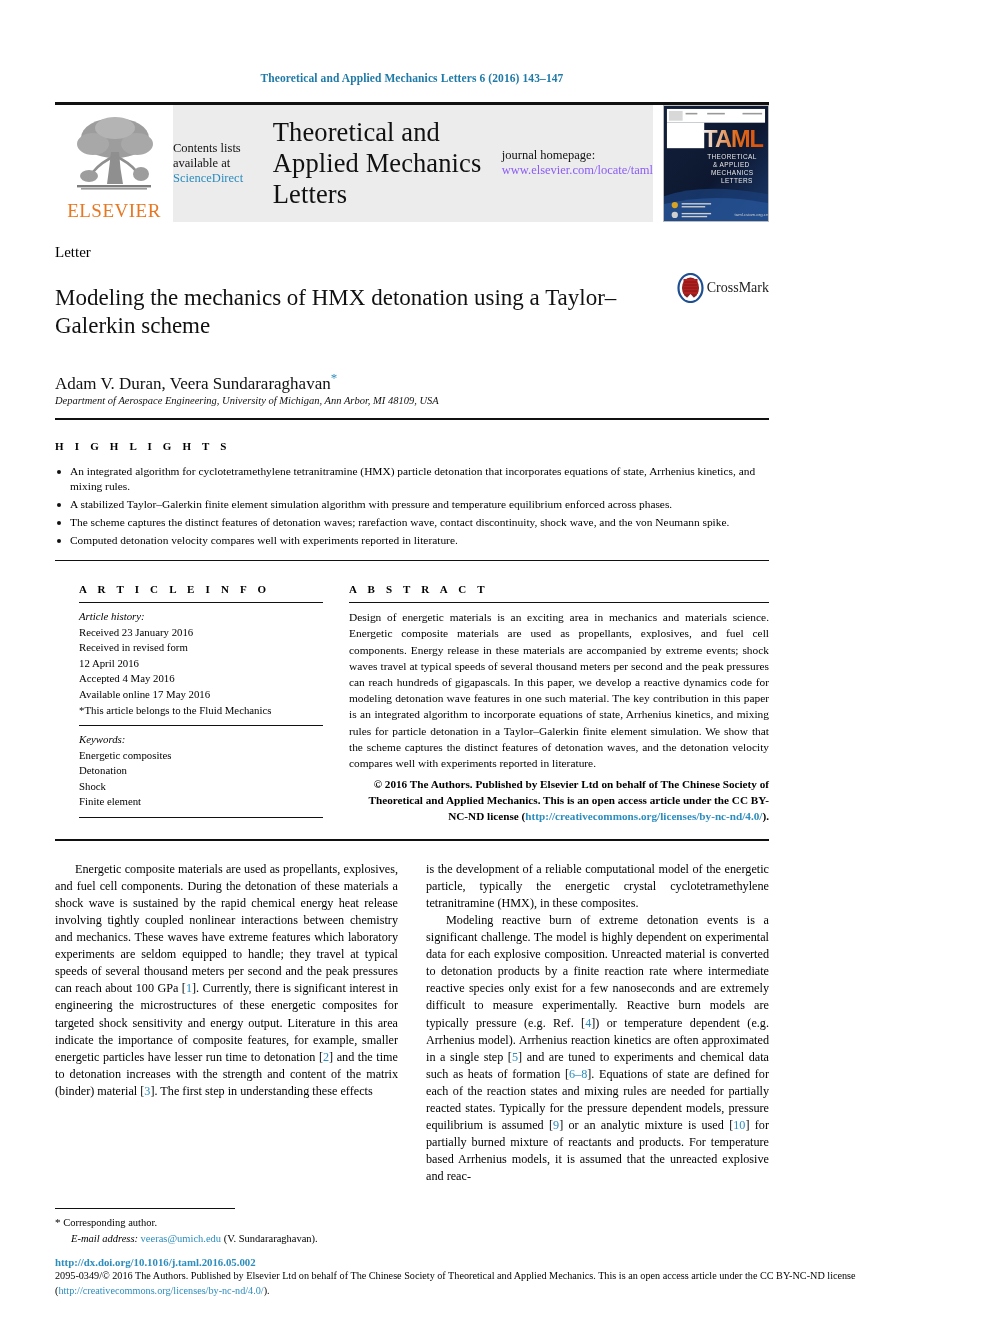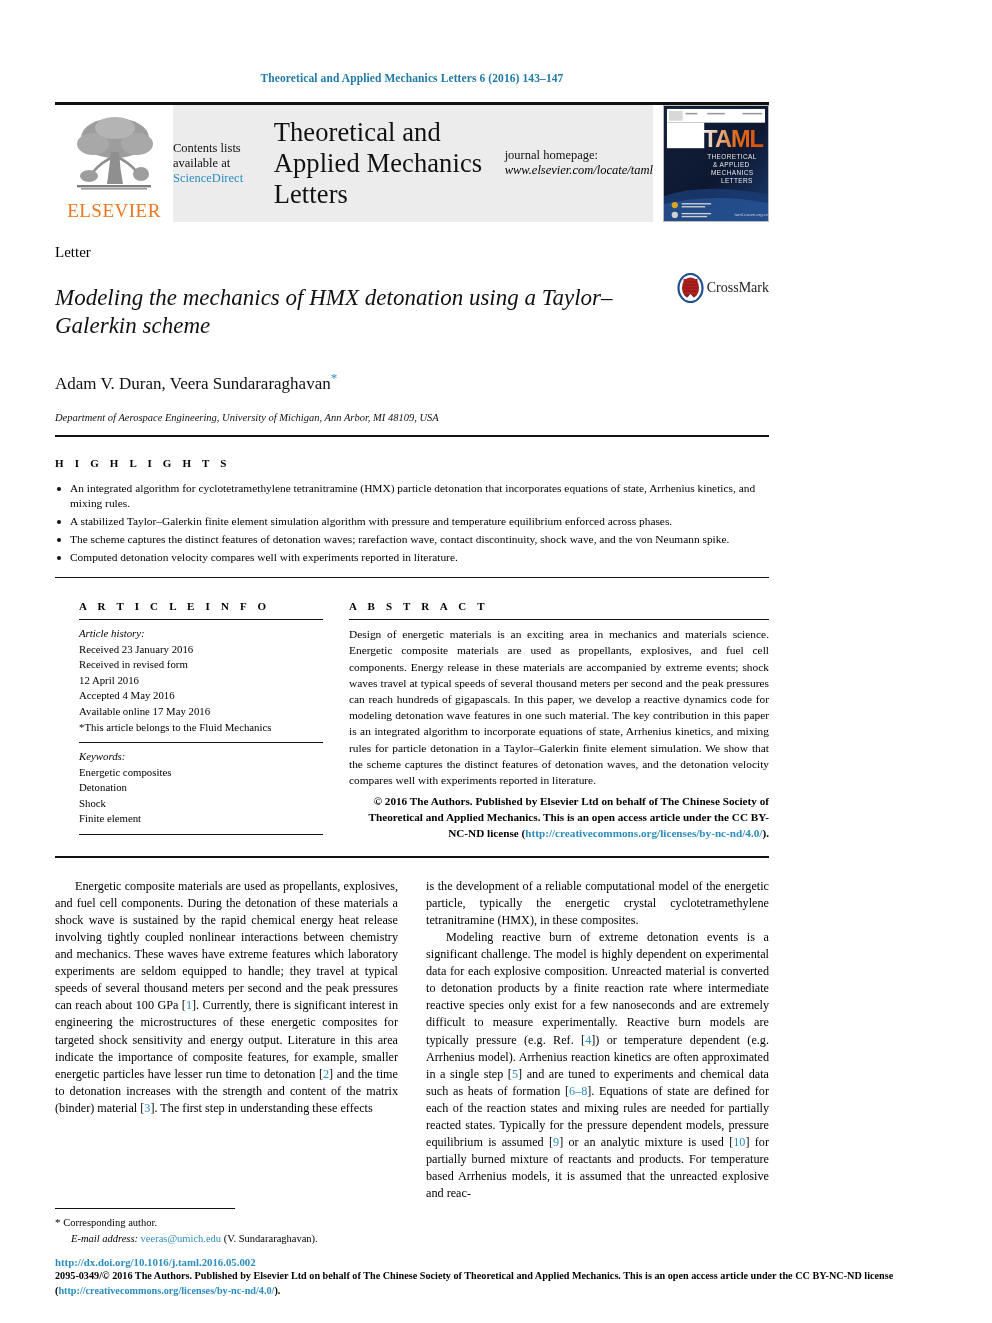--- a/index.html
+++ b/index.html
@@ -59,21 +59,21 @@
   }
   .contents-line { font-size: 12.5px; color: #111; }
   .contents-line .sd { color: #2b8cbe; }
   .journal-title {
     font-size: 26.5px;
     color: #111;
     font-family: "Liberation Serif", serif;
     letter-spacing: .1px;
   }
   .homepage-line { font-size: 12.5px; color: #111; }
-  .homepage-line .url { color: #000000; font-style: italic; }
+  .homepage-line .url { color: #8b5cf6; }
   .cover-thumb {
     width: 106px; flex: 0 0 106px;
     margin-left: 10px;
     border: 1px solid #bbb;
     position: relative;
     overflow: hidden;
     background: #5eead4;
   }
   .cover-inner { position:absolute; inset:0; }
   .articletype {
@@ -82,37 +82,36 @@
     font-weight: 400;
   }
   .title-row { display: flex; align-items: flex-start; margin-top: 8px; }
   .paper-title {
     flex: 1 1 auto;
     font-size: 23px;
     line-height: 1.22;
     font-weight: 400;
     color: #111;
     padding-right: 14px;
-    font-style: italic;
   }
   .crossmark {
     flex: 0 0 76px;
     display: flex; align-items: center;
     gap: 3px;
     margin-top: 4px;
   }
   .crossmark-label { font-size: 14px; color: #222; font-family:"Liberation Serif",serif;}
   .authors {
     margin-top: 14px;
     font-size: 17px;
     color: #111;
   }
   .authors .star { color: #2b8cbe; font-size: 13px; vertical-align: super; }
   .affil {
-    margin-top: 18px;
+    margin-top: 1px;
     font-size: 10.5px;
     font-style: italic;
     color: #111;
   }
   .rule-thick { border-top: 2.5px solid #111; margin-top: 12px; }
 
   
   .sec-label {
     font-size: 11px;
     font-weight: bold;
@@ -187,21 +186,21 @@
   .fn-indent { padding-left: 16px; }
   .doi-line {
     margin-top: 10px;
     font-size: 10.8px;
     color: #2b8cbe;
     font-weight: bold;
   }
   .issn-line {
     font-size: 10.2px;
     line-height: 1.45;
-    font-weight: bold;
+    font-weight: normal;
     margin-top: 1px;
   }
 </style>
 </head>
 <body>
 
 <div class="page">
 
   <div class="runhead">Theoretical and Applied Mechanics Letters 6 (2016) 143–147</div>
 

